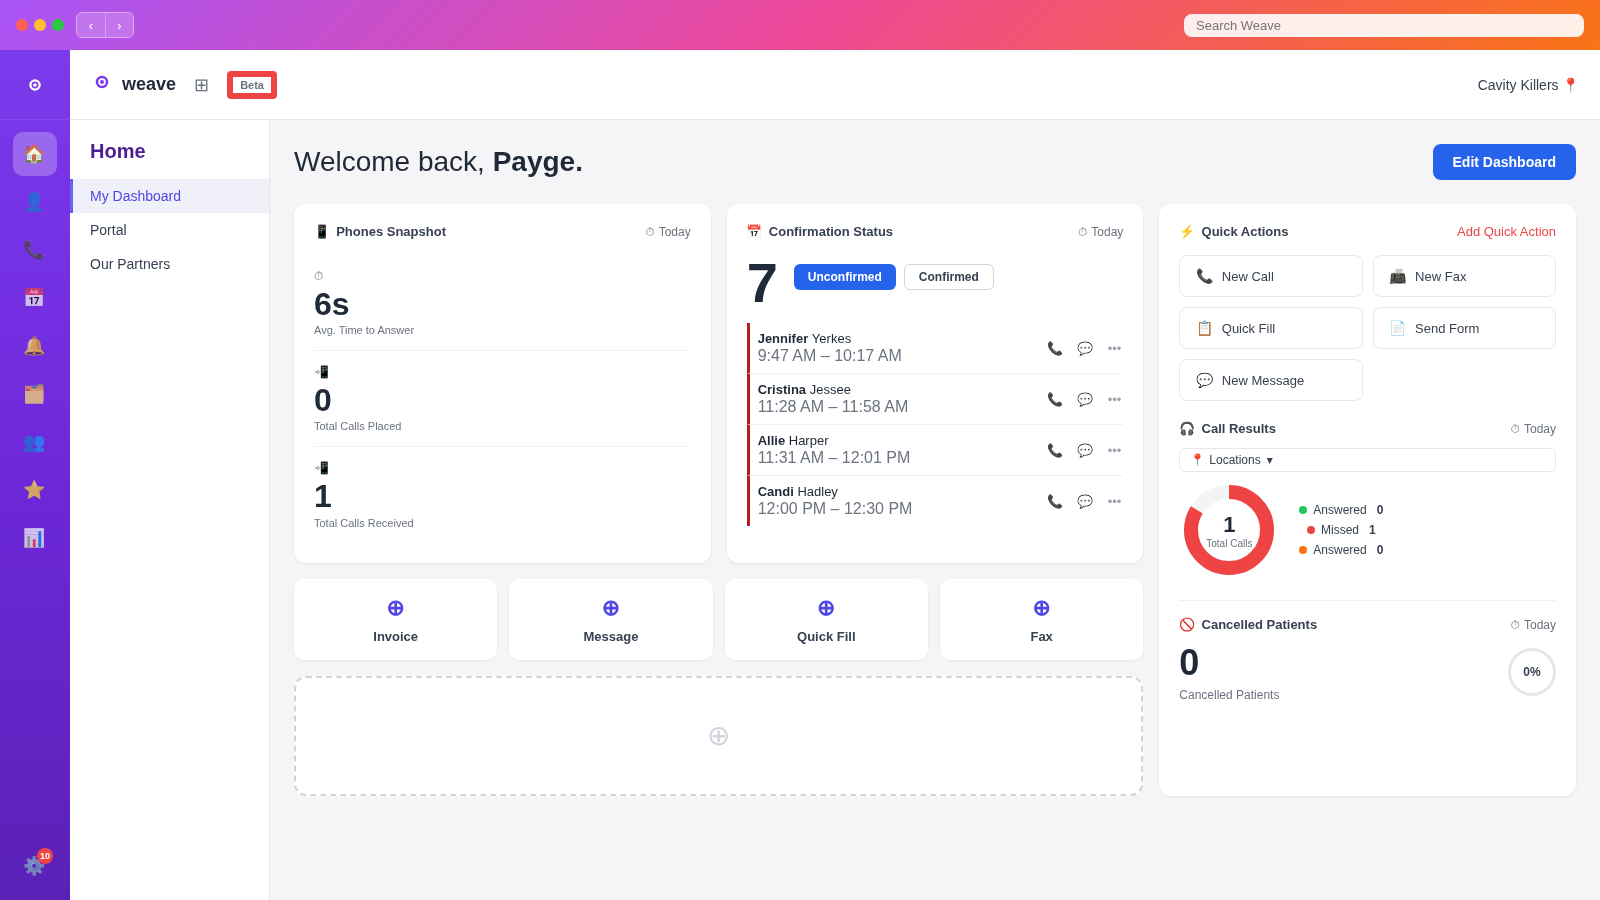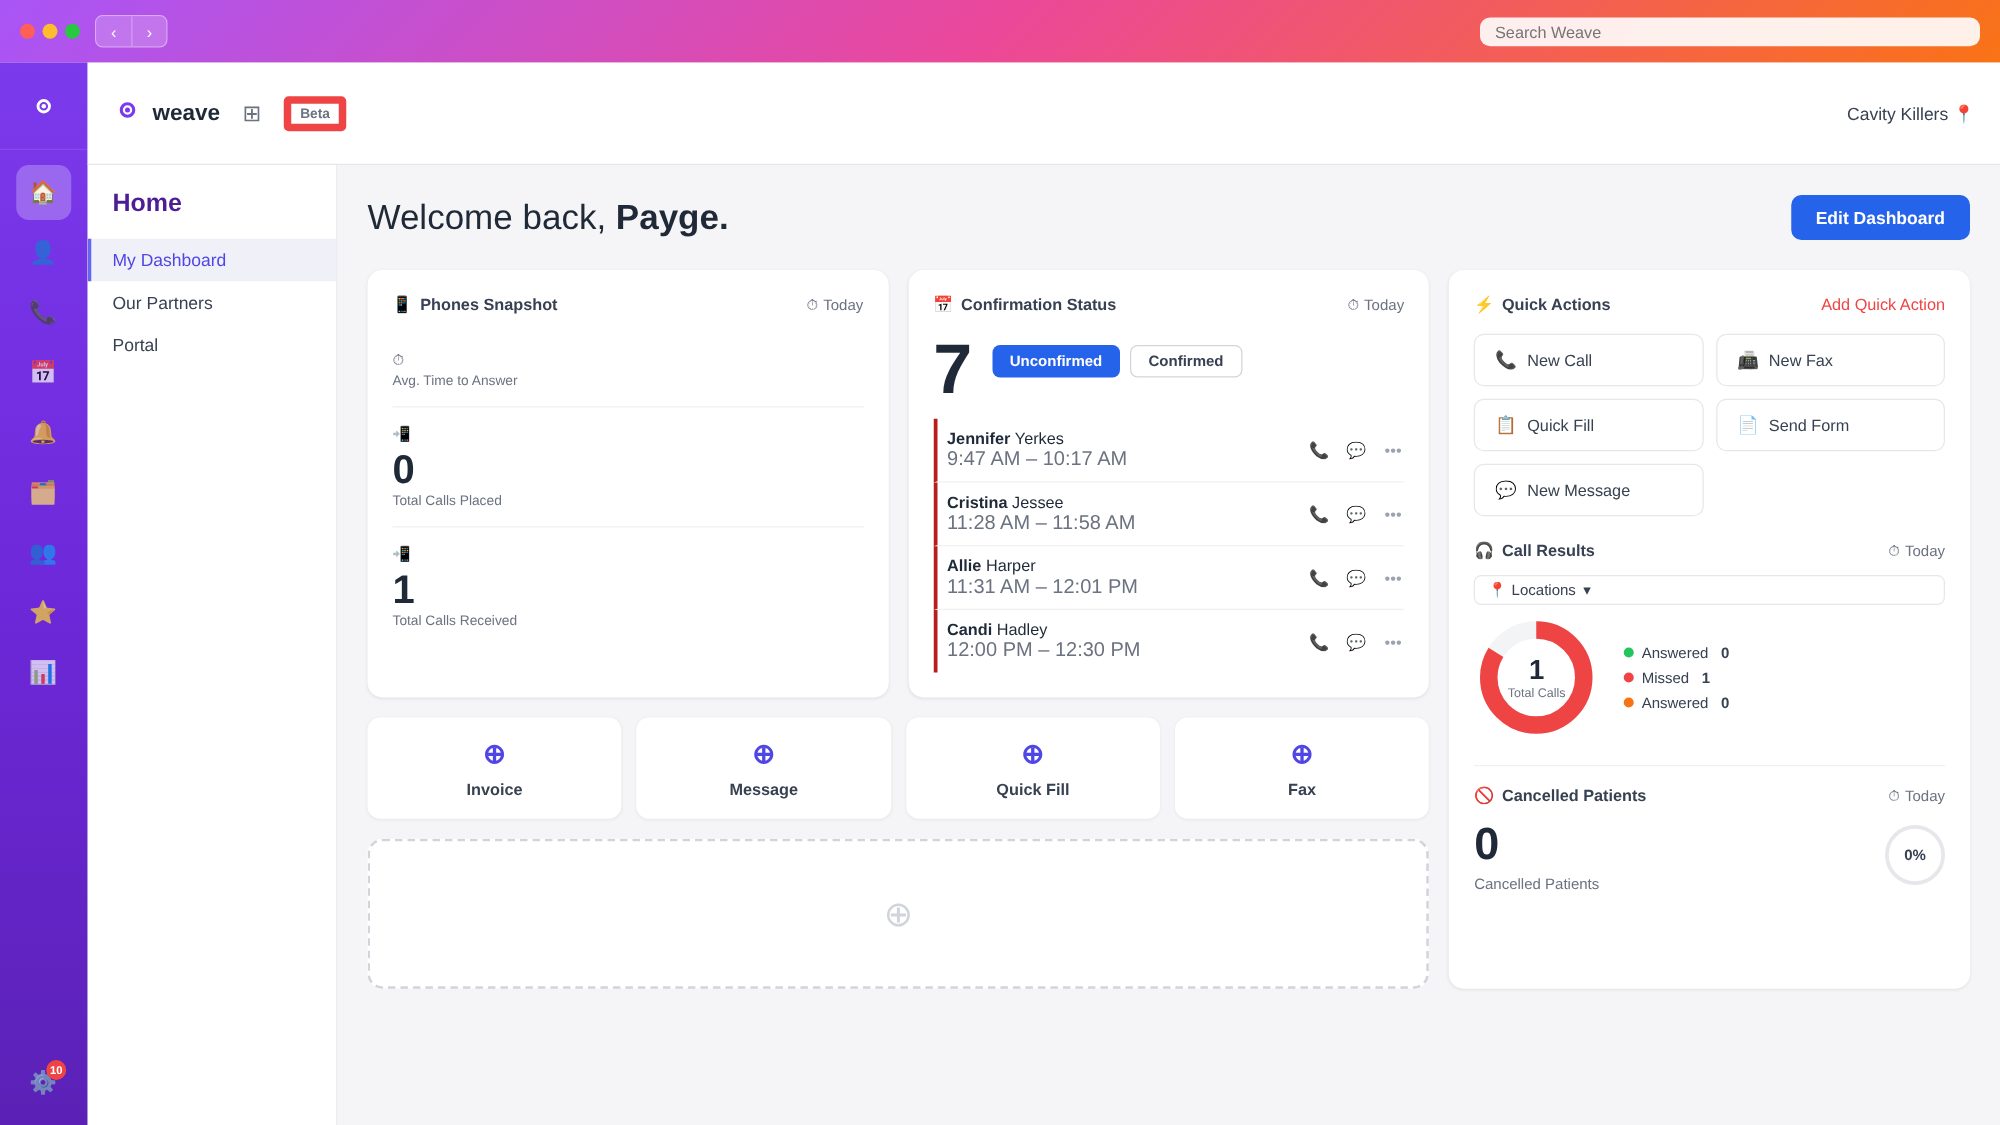--- a/index.html
+++ b/index.html
@@ -58,21 +58,21 @@
       cursor: pointer; color: rgba(255,255,255,0.7);
       font-size: 18px;
       transition: background 0.2s;
     }
     .icon-nav-item.active { background: rgba(255,255,255,0.25); color: white; }
     .icon-nav-item.badge-item { position: relative; }
     .icon-nav-item .badge { position: absolute; top: 4px; right: 4px; background: #ef4444; color: white; font-size: 9px; font-weight: 700; width: 16px; height: 16px; border-radius: 50%; display: flex; align-items: center; justify-content: center; }
 
     
     .top-nav {
-      height: 82px;
+      height: 70px;
       background: white;
       display: flex;
       align-items: center;
       padding: 0 20px;
       border-bottom: 1px solid #e5e7eb;
       gap: 12px;
     }
     .weave-brand { display: flex; align-items: center; gap: 8px; font-size: 18px; font-weight: 700; color: #1f2937; }
     .weave-brand-icon { color: #7c3aed; font-size: 22px; }
     .grid-icon-btn { background: none; border: none; cursor: pointer; color: #6b7280; font-size: 18px; padding: 6px; border-radius: 6px; }
@@ -175,21 +175,21 @@
       border-radius: 6px; padding: 4px 10px; font-size: 12px; color: #374151;
       background: white; cursor: pointer;
     }
 
     .donut-container { display: flex; align-items: center; gap: 20px; margin-top: 8px; }
     .donut-chart { position: relative; width: 100px; height: 100px; flex-shrink: 0; }
     .donut-center { position: absolute; top: 50%; left: 50%; transform: translate(-50%, -50%); text-align: center; }
     .donut-number { font-size: 22px; font-weight: 700; color: #1f2937; }
     .donut-label { font-size: 10px; color: #6b7280; }
 
-    .call-legend { display: flex; flex-direction: column; gap: 6px; }
+    .call-legend { display: flex; flex-direction: column; gap: 6px; align-items: center; }
     .legend-item { display: flex; align-items: center; gap: 6px; font-size: 12px; color: #374151; }
     .legend-dot { width: 8px; height: 8px; border-radius: 50%; flex-shrink: 0; }
     .legend-count { font-weight: 600; margin-left: 4px; }
     .shortcut-btn {
       background: white; border: none; border-radius: 10px; padding: 16px;
       display: flex; flex-direction: column; align-items: center; gap: 8px;
       font-size: 13px; font-weight: 600; color: #374151; cursor: pointer;
       box-shadow: 0 1px 3px rgba(0,0,0,0.06);
     }
     .shortcut-icon { font-size: 22px; color: #4f46e5; }
@@ -271,22 +271,22 @@
           <span class="location-pin">📍</span>
         </div>
       </div>
     </div>
 
     <div class="main-area">
 
       <div class="side-nav">
         <div class="side-nav-title">Home</div>
         <div class="side-nav-item active">My Dashboard</div>
+        <div class="side-nav-item">Portal</div>
         <div class="side-nav-item">Our Partners</div>
-        <div class="side-nav-item">Portal</div>
       </div>
 
       <div class="content">
 
         <div class="content-header">
           <div class="welcome-text">
             <span>Welcome back, </span><strong>Payge.</strong>
           </div>
           <button class="edit-dashboard-btn">Edit Dashboard</button>
         </div>
@@ -301,20 +301,21 @@
               </div>
               <div class="card-date">
                 <span>⏱</span>
                 <span>Today</span>
               </div>
             </div>
             <div class="stat-row">
               <div class="stat-icon-row">
                 <span>⏱</span>
               </div>
+              <div class="stat-number">6s</div>
               <div class="stat-label">Avg. Time to Answer</div>
             </div>
             <div class="stat-row">
               <div class="stat-icon-row">
                 <span>📲</span>
               </div>
               <div class="stat-number">0</div>
               <div class="stat-label">Total Calls Placed</div>
             </div>
             <div class="stat-row">

